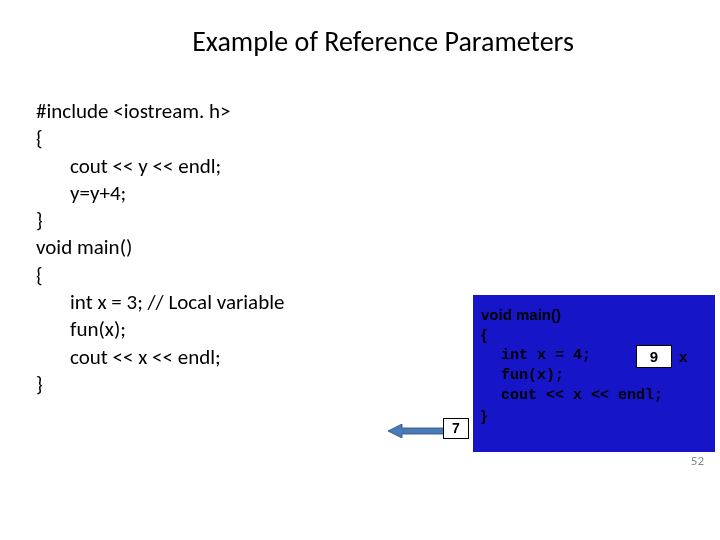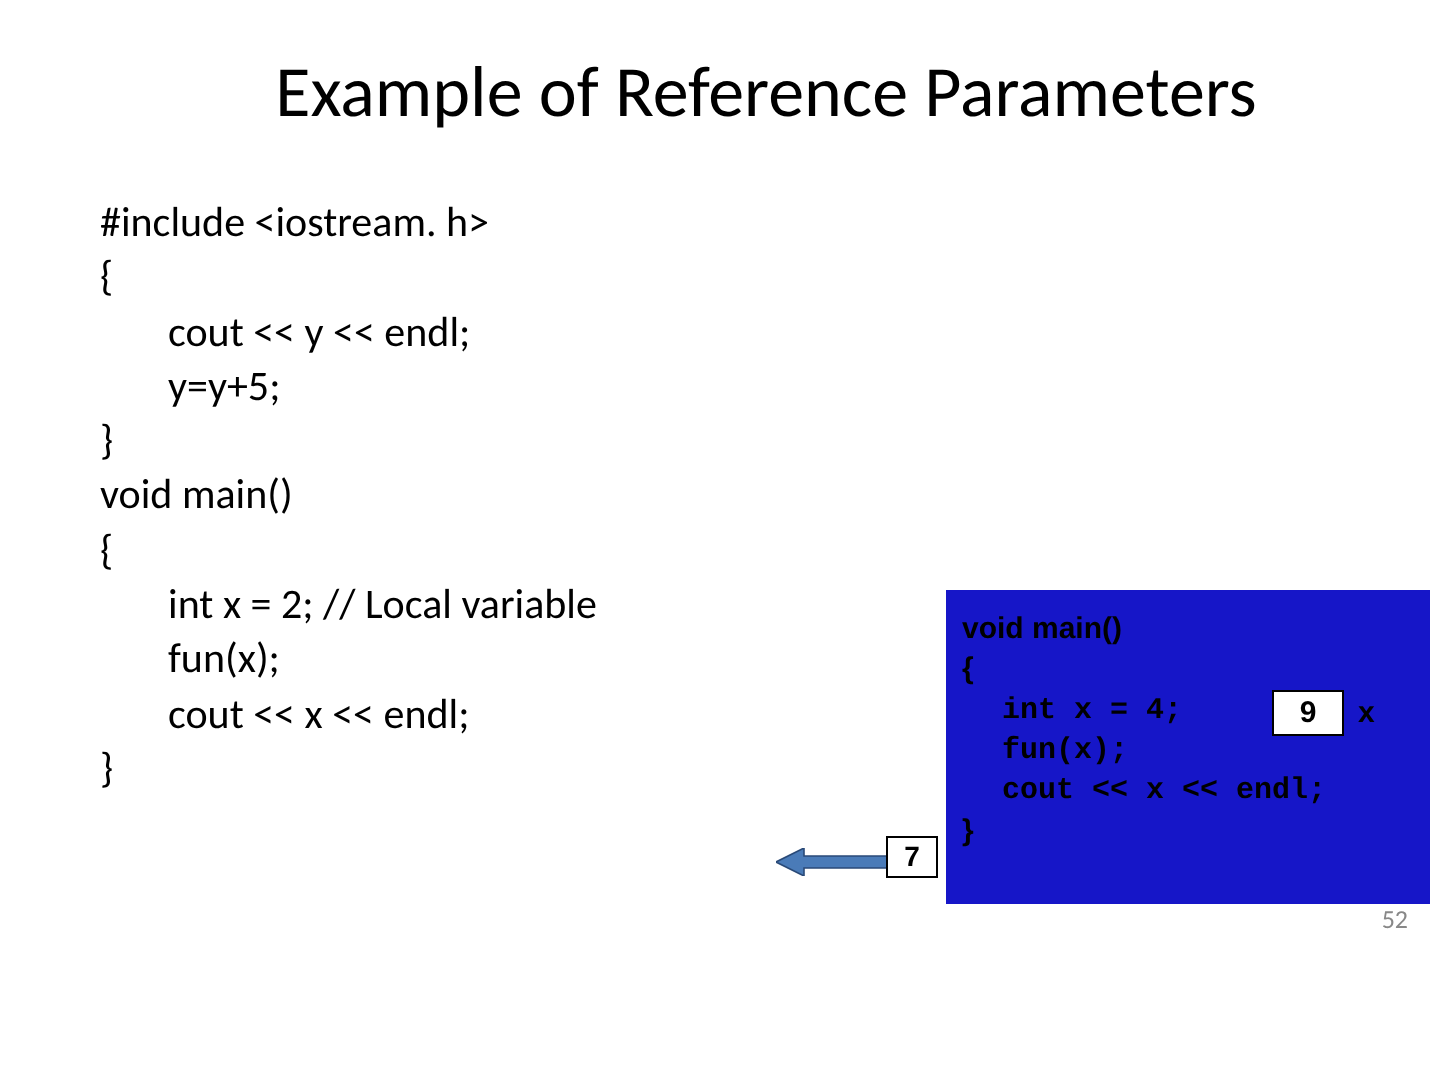--- a/index.html
+++ b/index.html
@@ -5,31 +5,31 @@
     * { margin: 0; padding: 0; box-sizing: border-box; }
     body {
       width: 720px;
       height: 540px;
       background: white;
       font-family: Calibri, Arial, sans-serif;
       position: relative;
       overflow: hidden;
     }
     .slide-title {
-      font-size: 36px;
+      font-size: 28px;
       font-weight: 400;
       text-align: center;
       padding-top: 24px;
       padding-bottom: 16px;
       color: #000;
       margin-left: 46px;
     }
     .code-block {
       position: absolute;
-      left: 50px;
+      left: 36px;
       top: 98px;
       font-size: 21px;
       line-height: 1.3;
       font-family: Calibri, Arial, sans-serif;
       color: #000;
     }
     .code-block .indent {
       padding-left: 34px;
     }
     .blue-panel {
@@ -105,25 +105,25 @@
   </style>
 </head>
 <body>
 
 <h1 class="slide-title">Example of Reference Parameters</h1>
 
 <div class="code-block">
   <div>#include &lt;iostream. h&gt;</div>
   <div>{</div>
   <div class="indent">cout &lt;&lt; y &lt;&lt; endl;</div>
-  <div class="indent">y=y+5;</div>
+  <div class="indent">y=y+4;</div>
   <div>}</div>
   <div>void main()</div>
   <div>{</div>
-  <div class="indent">int x = 2; // Local variable</div>
+  <div class="indent">int x = 3; // Local variable</div>
   <div class="indent">fun(x);</div>
   <div class="indent">cout &lt;&lt; x &lt;&lt; endl;</div>
   <div>}</div>
 </div>
 
 <div class="blue-panel">
   <div>void main()</div>
   <div>{</div>
   <div class="indent">int x = 4;</div>
   <div class="indent">fun(x);</div>

